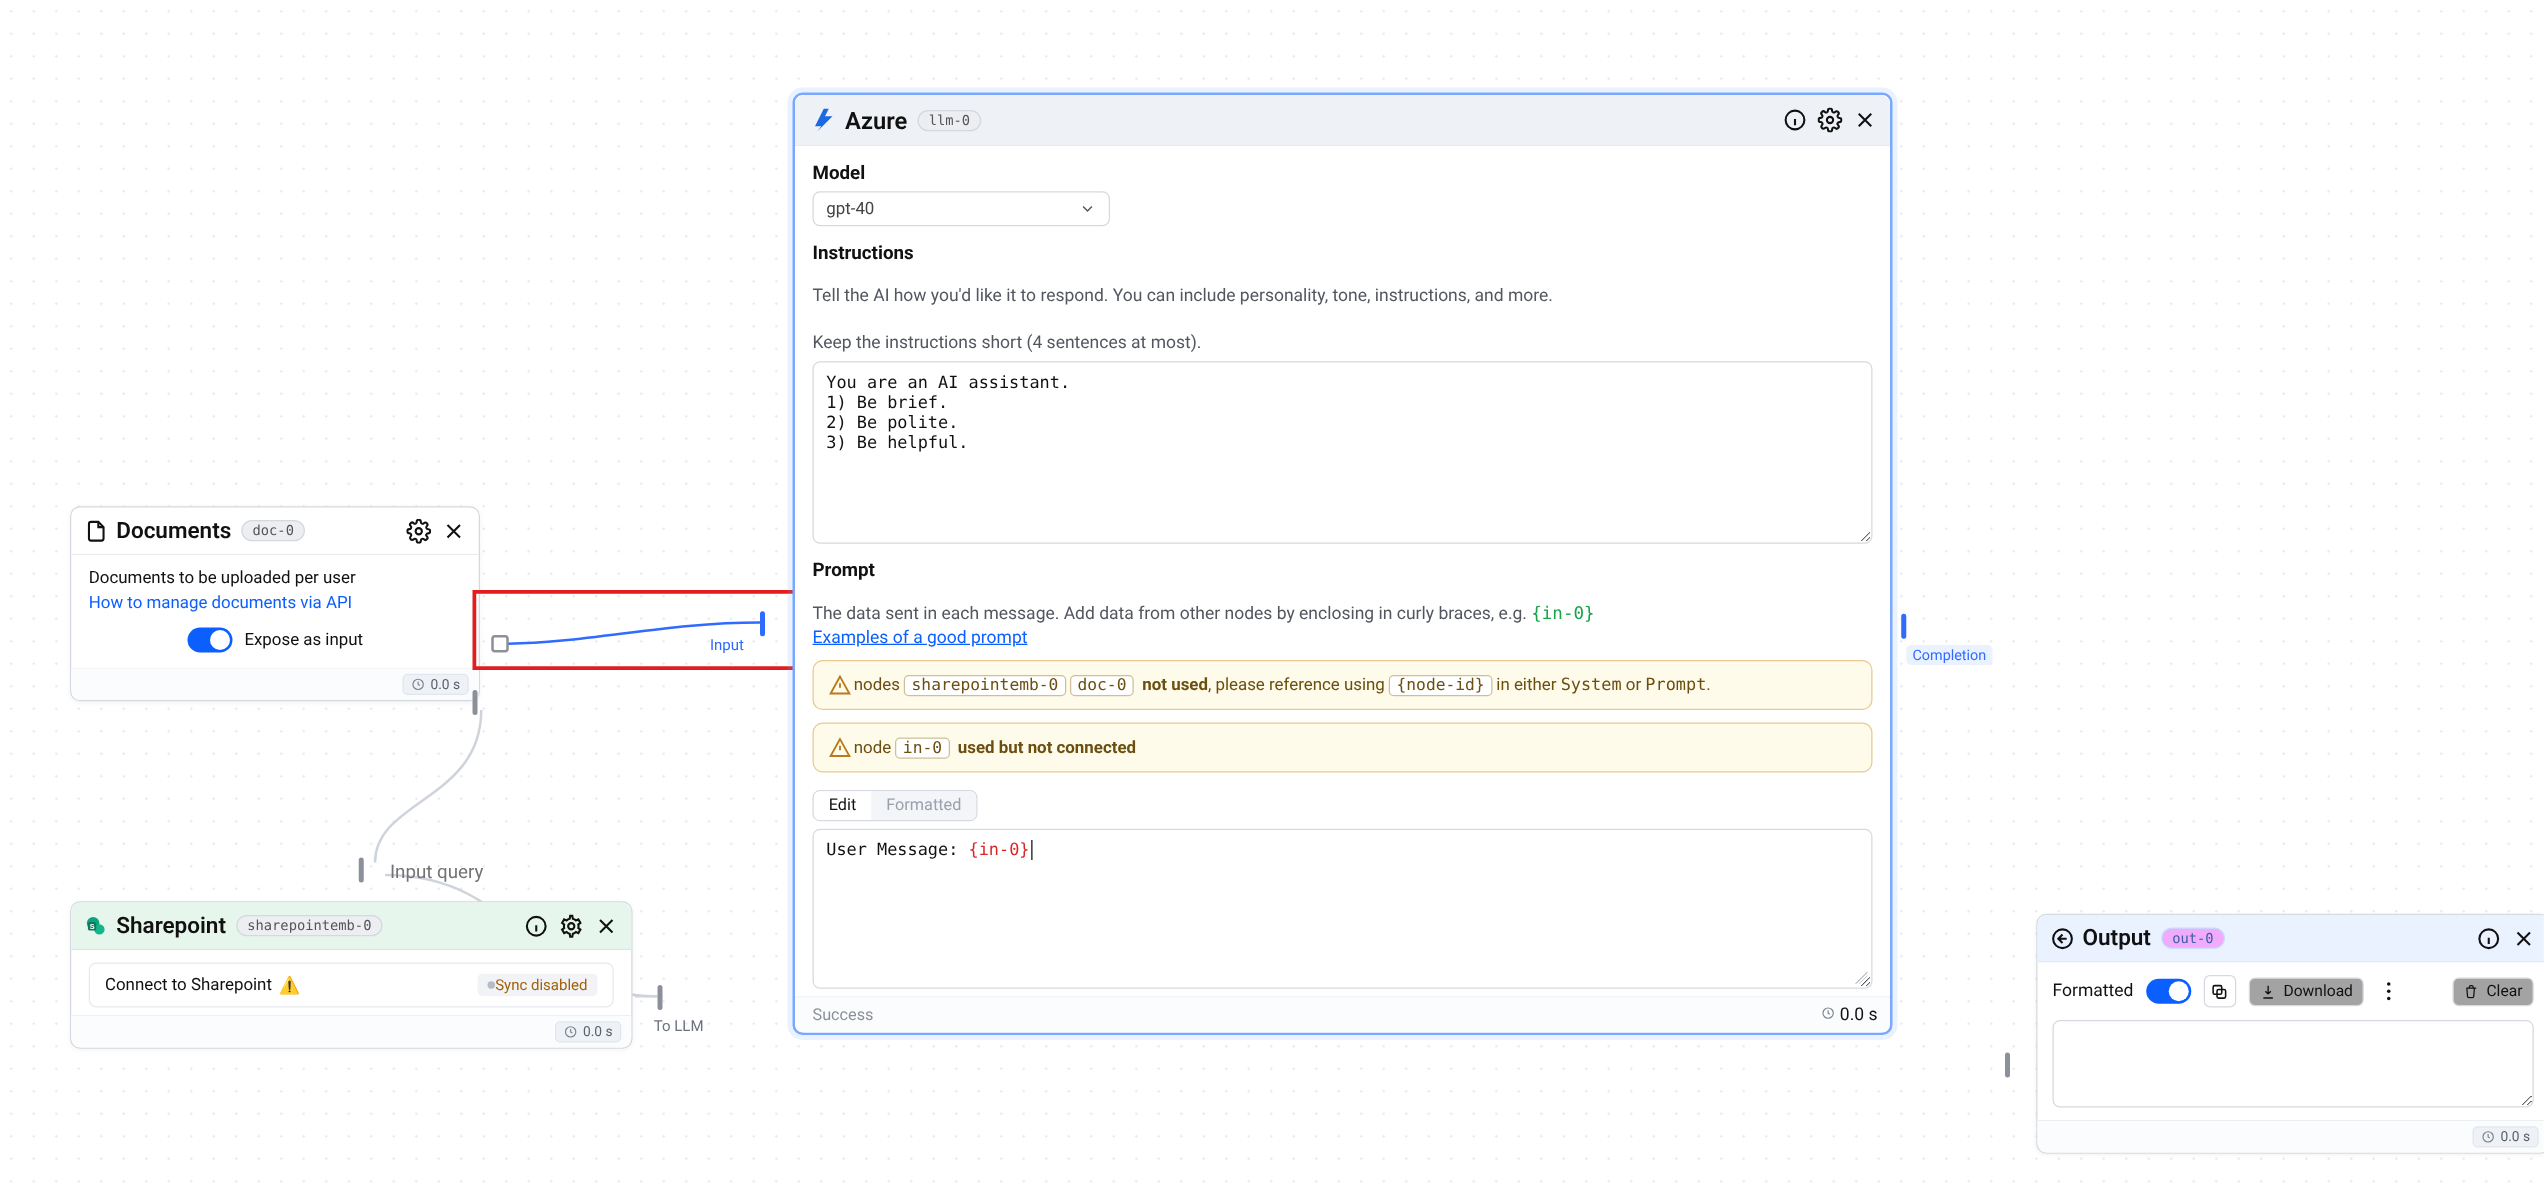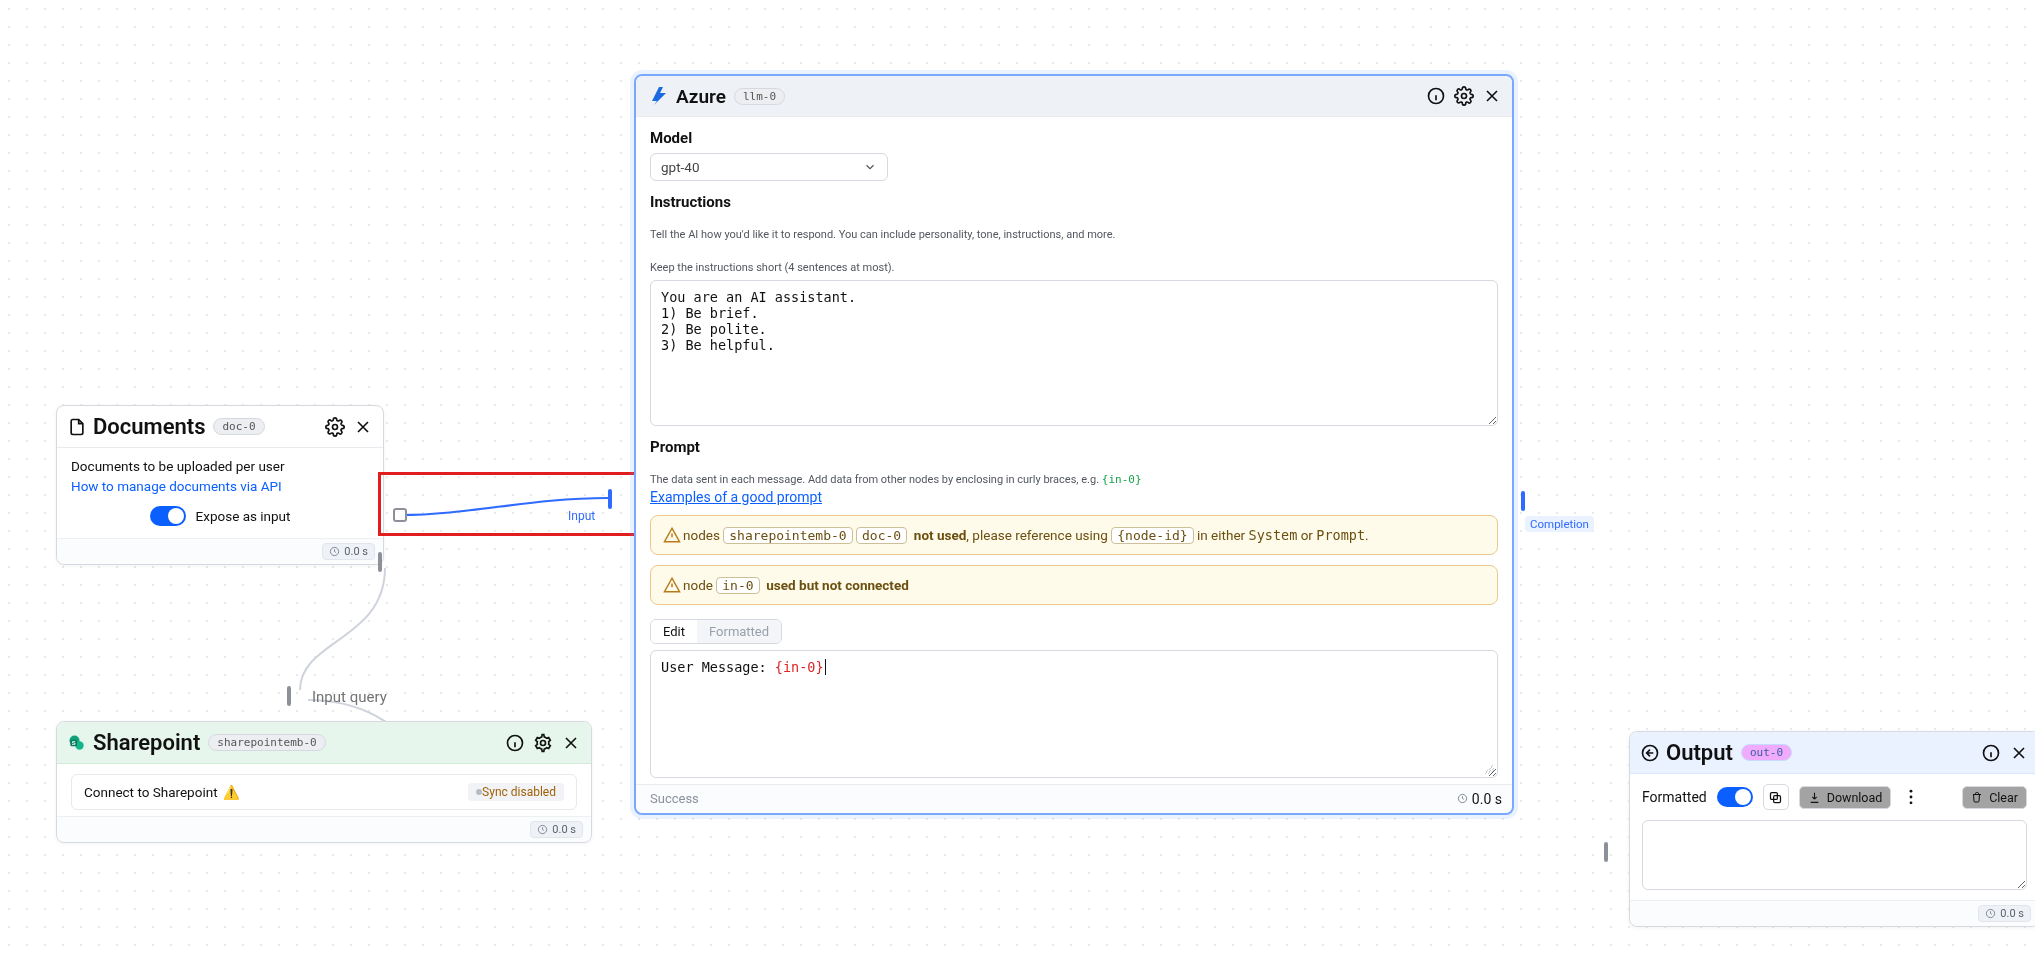--- a/index.html
+++ b/index.html
@@ -29,21 +29,21 @@
   }
   .node-header {
     display: flex;
     align-items: center;
     padding: 8px 10px;
     border-bottom: 1px solid #e9ecef;
     border-top-left-radius: 8px;
     border-top-right-radius: 8px;
   }
   .node-header .title {
-    font-size: 22px;
+    font-size: 18px;
     font-weight: 600;
     margin-left: 6px;
   }
   .node-header .tag {
     display: inline-block;
     font-family: ui-monospace, SFMono-Regular, Menlo, monospace;
     font-size: 11px;
     color: #555;
     background: #eceef2;
     border: 1px solid #d5d8de;
@@ -135,33 +135,33 @@
   #docs-out-port { position: absolute; left: 378px; top: 554px; }
   #mid-port-1    { position: absolute; left: 287px; top: 688px; }
   #input-query-label { position: absolute; left: 312px; top: 688px; font-size: 15px; color:#737373; }
   #sharepoint-out-port { position: absolute; left: 526px; top: 790px; }
   #to-llm-label { position: absolute; left: 523px; top: 814px; font-size: 12px; color:#6b7280; }
   #azure-out-port { position: absolute; left: 1521px; top: 493px; }
   #completion-label { position: absolute; left: 1525px; top: 516px; font-size: 11.5px; color:#2f6bff; background:#eaf2ff; border-radius:4px; padding:1px 5px;}
   #output-in-port { position: absolute; left: 1604px; top: 844px; }
 
   
-  #sharepoint-node { left: 56px; top: 721px; width: 536px; }
+  #sharepoint-node { left: 56px; top: 721px; width: 450px; }
   #sharepoint-node .node-header { background: #e6f6ed; border-bottom: 1px solid #d2ecd7; }
   #sharepoint-node .sp-row { display:flex; align-items:center; justify-content: space-between; background:#fff; border:1px solid #e7e9ee; border-radius:6px; padding:8px 12px; }
   .sp-left { display:flex; align-items:center; gap:6px; font-size:13.5px; }
   .sync-badge { display:inline-flex; align-items:center; gap:0; font-size:12px; color:#a16207; background:#f1f3f7; border-radius:4px; padding:2px 8px; }
   .sync-badge .dot { width:6px;height:6px;border-radius:50%;background:#b6bbc5; display:inline-block; }
 
   
   #azure-node { left: 634px; top: 74px; width: 880px; border: 2px solid #7aa8ff; box-shadow: 0 0 0 4px rgba(122,168,255,0.15); }
   #azure-node .node-header { background:#eef1f6; }
   #azure-node .section-title { font-weight:700; font-size:15px; margin: 12px 0 6px 0; }
   #azure-node .section-title.first { margin-top: 2px; }
-  #azure-node .desc { color:#52575f; font-size:11px; line-height:1.5;margin-top:16px; }
+  #azure-node .desc { color:#52575f; font-size:14px; line-height:1.5;margin-top:16px; }
   .model-select {
     display:flex; align-items:center; justify-content:space-between;
     width: 238px; border:1px solid #d6d9df; border-radius:6px; padding:5px 10px;
     font-size:13.5px; color:#444; cursor:pointer;
   }
   .codebox {
     width:100%; border:1px solid #d6d9df; border-radius:6px; padding:8px 10px;
     font-family: ui-monospace, SFMono-Regular, Menlo, monospace;
     font-size:13.5px; white-space: pre; resize: both; overflow:auto;
   }

